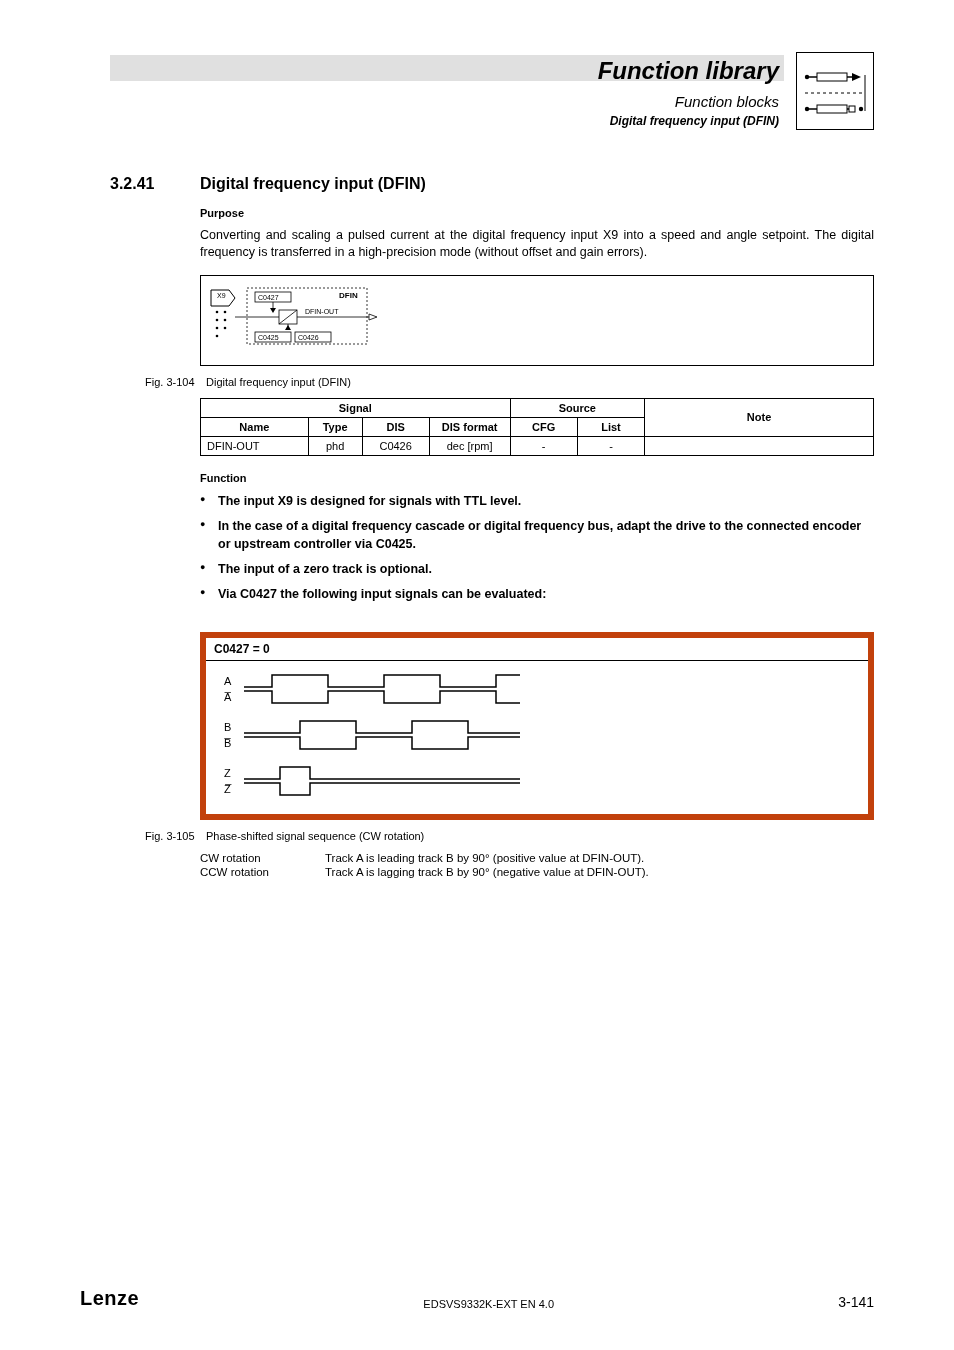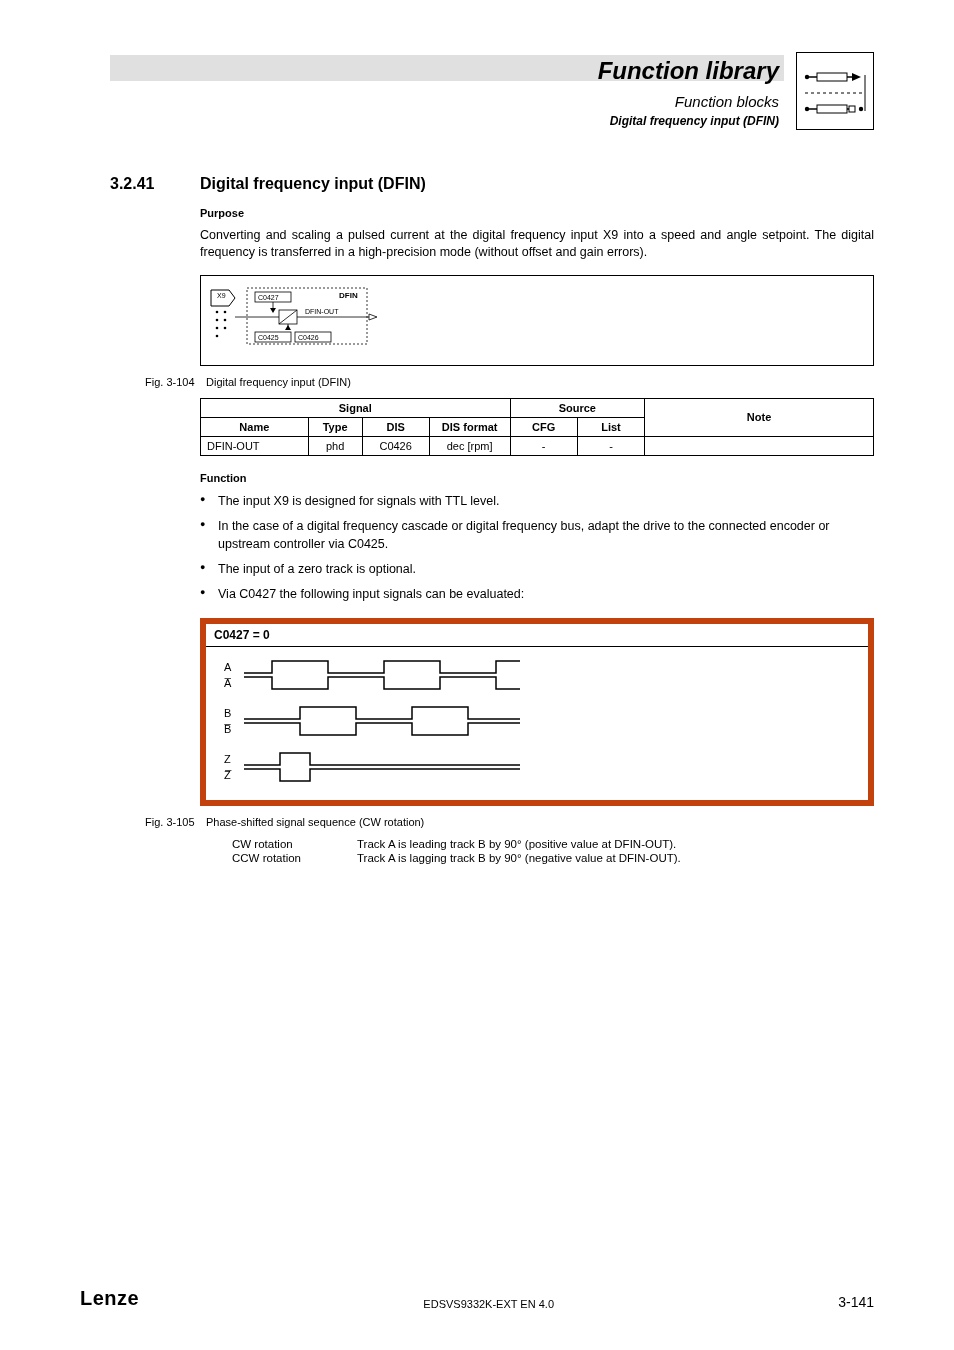--- a/index.html
+++ b/index.html
@@ -79,37 +79,37 @@
     font-size: 11px;
     margin-bottom: 16px;
   }
   table.signal th, table.signal td {
     border: 1px solid #000;
     padding: 3px 6px;
     text-align: center;
   }
   table.signal th { font-weight: bold; }
   table.signal td.name { text-align: left; padding-left: 6px; }
-  ul.bullets { list-style: none; margin-bottom: 14px; }
+  ul.bullets { list-style: none; margin-bottom: 28px; font-weight: bold; }
   ul.bullets li { position: relative; padding-left: 18px; font-size: 12.5px; line-height: 1.5; margin-bottom: 6px; }
   ul.bullets li::before { content: "●"; position: absolute; left: 0; top: 1px; font-size: 9px; }
   .wave-box {
     border: 6px solid #c2410c;
     width: 100%;
     margin-bottom: 10px;
   }
   .wave-head {
     border-bottom: 1px solid #000;
     padding: 4px 8px;
     font-weight: bold;
     font-size: 12px;
   }
   .wave-body { padding: 10px 14px; }
   .rot-row { display: flex; font-size: 11.5px; margin-bottom: 2px; }
-  .rot-label { width: 125px; margin-left: 32px; }
+  .rot-label { width: 125px; }
   .footer {
     position: absolute;
     bottom: 40px;
     left: 80px;
     right: 80px;
     display: flex;
     justify-content: space-between;
     align-items: flex-end;
     gap: 19px;
   }

